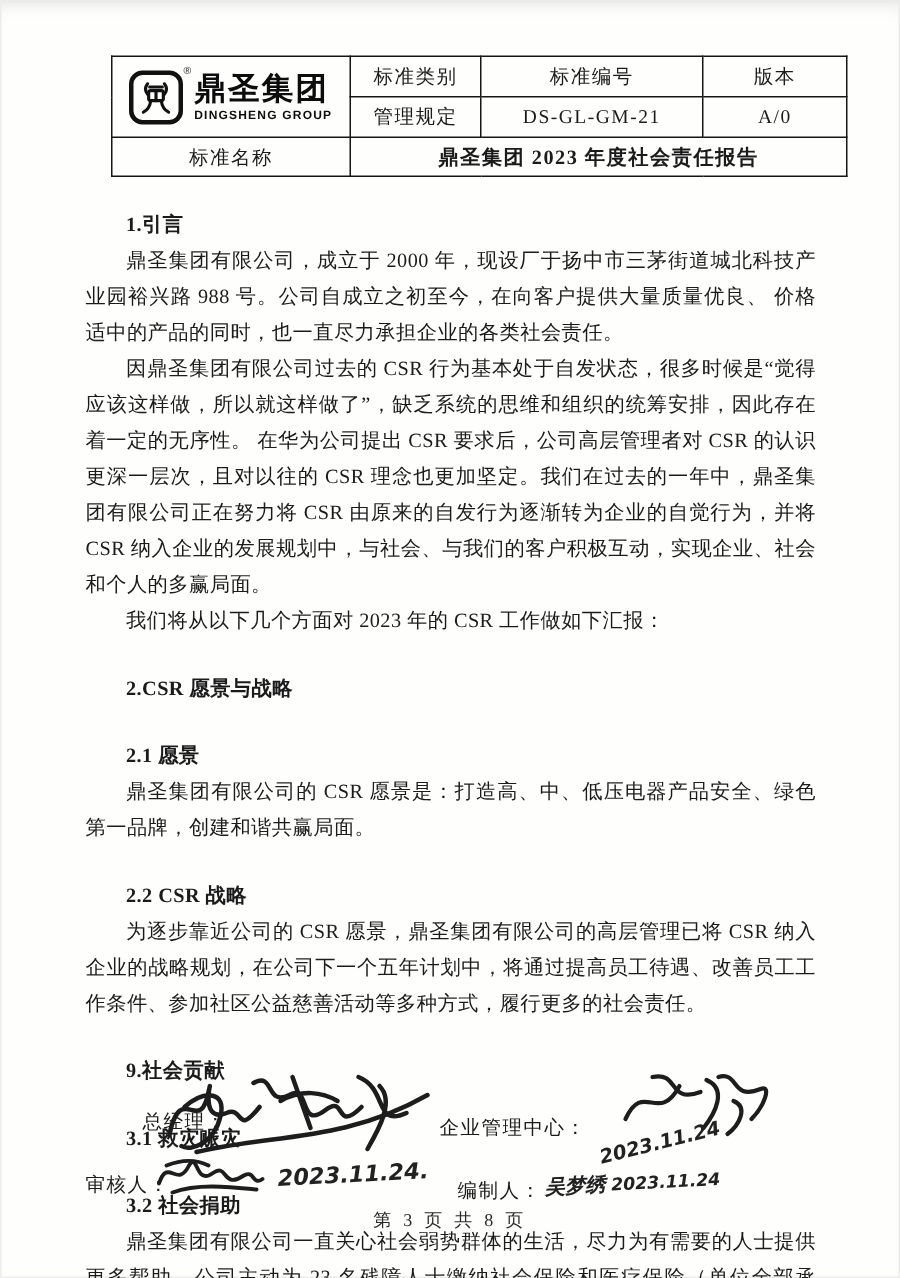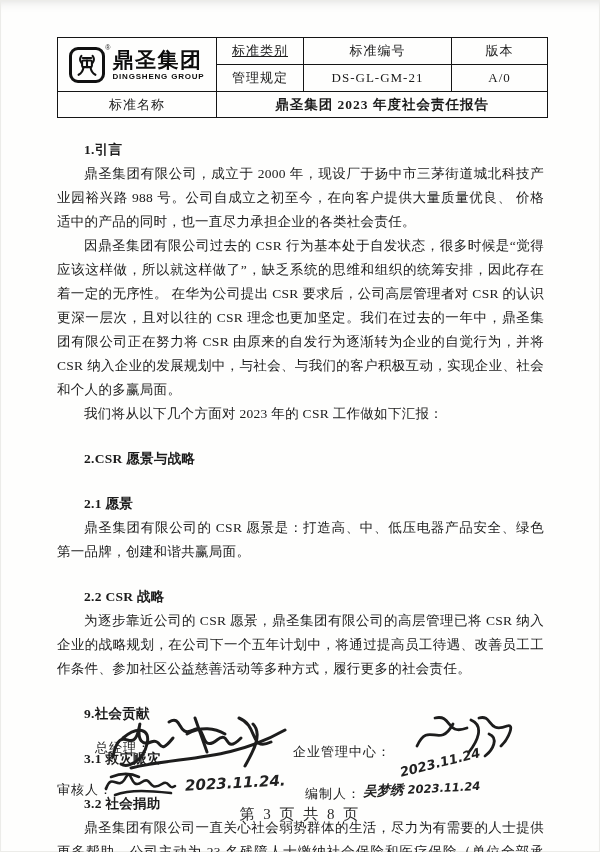--- a/index.html
+++ b/index.html
@@ -4,21 +4,21 @@
 <style>
   html,body { margin:0; padding:0; background:#ffffff; }
   .page {
     position:relative; width:600px; height:852px; overflow:hidden;
     background:#fefefd; color:#1b1b1b;
     font-family:"Liberation Serif","DejaVu Serif",serif;
     box-shadow: inset 0 0 0 1px #ecece9, inset 0 10px 14px -12px rgba(0,0,0,.22);
   }
   
   .header-table {
-    position:absolute; left:57px; top:37px; width:486px;
+    position:absolute; left:74px; top:37px; width:486px;
     border-collapse:collapse; table-layout:fixed;
   }
   .header-table td {
     border:1.6px solid #151515; text-align:center; vertical-align:middle;
     font-size:13px; padding:0; height:26px; letter-spacing:1px;
   }
   .header-table tr:last-child td { height:25px;margin-top:10px; }
   td.title-cell { font-weight:bold; font-size:13.5px; letter-spacing:1px; }
   .logo-cell-inner { display:flex; align-items:center; justify-content:center; gap:7px; }
   .logo-mark {
@@ -57,21 +57,21 @@
     font-family:"DejaVu Sans","Liberation Sans",sans-serif;
     font-style:italic; font-weight:bold;
   }
   .hw-reviewer { left:128px; top:66px; font-size:15px; transform:rotate(-3deg); }
   .hw-center-date { left:342px; top:47px; font-size:13px; transform:rotate(-14deg); }
   .hw-preparer { left:306px; top:72px; font-size:13.5px; transform:rotate(-3deg); }
   .hw-preparer .hw-date { font-size:11.5px; margin-left:4px; }
   
   .footer {
     position:absolute; left:0; right:0; top:805px; text-align:center;
-    font-size:15px; letter-spacing:2.5px; color:#2a2a2a;
+    font-size:12px; letter-spacing:2.5px; color:#2a2a2a;
   }
 </style>
 </head>
 <body>
 
 <div class="page">
 
   <table class="header-table">
     <tbody>
         <tr>
@@ -90,21 +90,21 @@
               </g>
             </svg>
             <span class="logo-reg">®</span>
           </span>
           <span class="logo-text">
             <div class="logo-cn">鼎圣集团</div>
             <div class="logo-en">DINGSHENG GROUP</div>
           </span>
         </div>
       </td>
-      <td style="width:86px;text-decoration:underline;">标准类别</td>
+      <td style="width:86px;">标准类别</td>
       <td style="width:147px;">标准编号</td>
       <td style="width:95px;">版本</td>
     </tr>
     <tr>
       <td>管理规定</td>
       <td>DS-GL-GM-21</td>
       <td>A/0</td>
     </tr>
     <tr>
       <td>标准名称</td>

